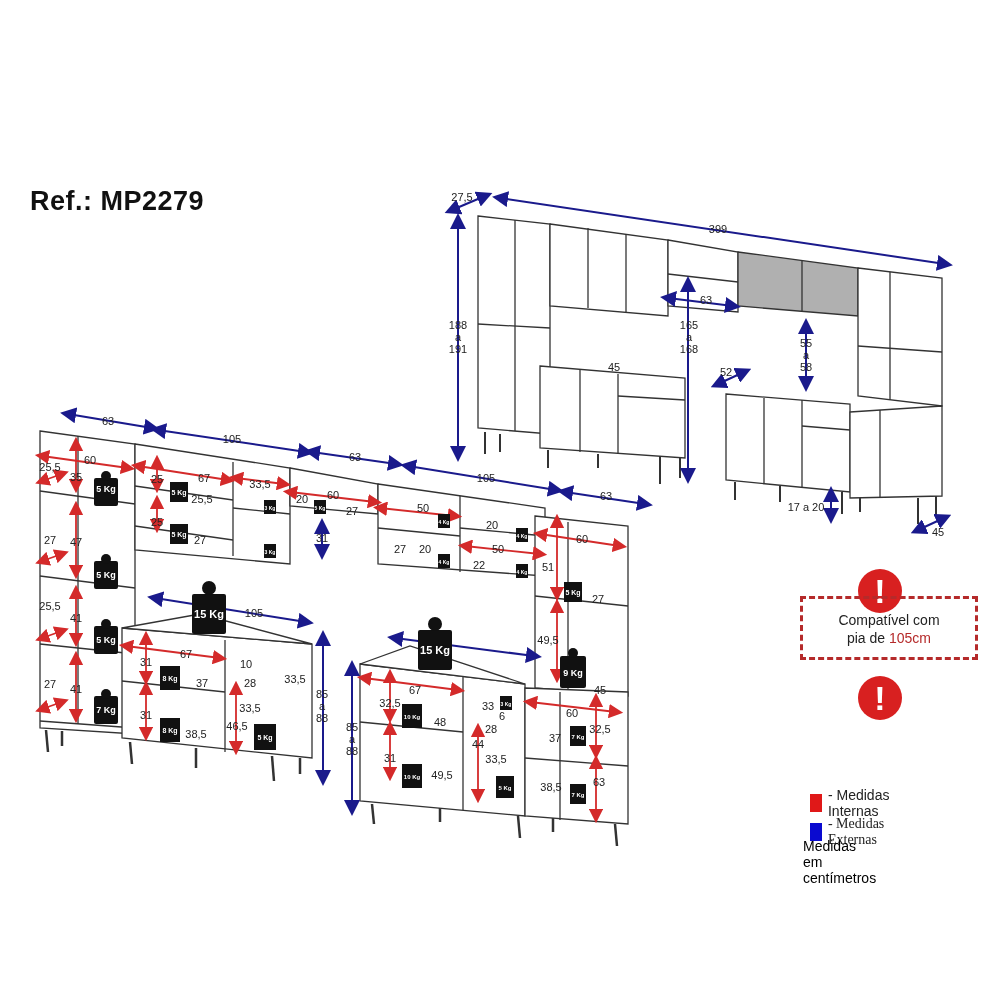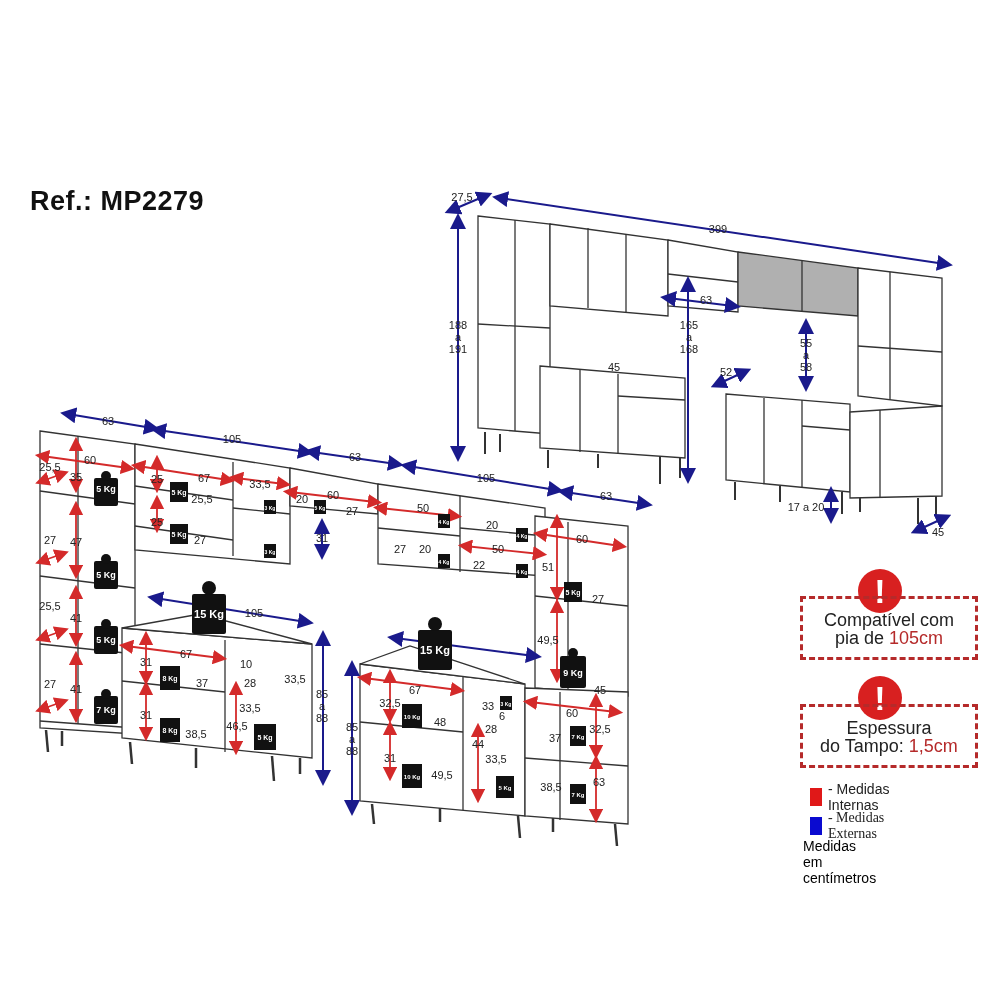--- a/index.html
+++ b/index.html
@@ -1,22 +1,22 @@
 <!DOCTYPE html>
 <html><head>
 <meta charset="utf-8">
 <style>
   html,body{margin:0;padding:0;background:#ffffff;}
   body{width:1000px;height:1000px;position:relative;overflow:hidden;font-family:"Liberation Sans",sans-serif;color:#222;}
   #canvas{position:absolute;left:0;top:16px;width:806px;height:1000px;}
   .title{position:absolute;left:30px;top:170px;font-size:27px;font-weight:bold;color:#111;letter-spacing:0.5px;}
-  .note-box{position:absolute;left:800px;width:178px;height:64px;border:3px dashed #b52a2a;box-sizing:border-box;text-align:center;font-size:18px;line-height:18px;color:#222;padding-top:12px;}
+  .note-box{position:absolute;left:800px;width:178px;height:64px;border:3px dashed #b52a2a;box-sizing:border-box;text-align:center;font-size:14px;line-height:18px;color:#222;padding-top:12px;}
   .note-box .hl{color:#b52a2a;font-weight:normal;}
   .alert-icon{position:absolute;width:44px;height:44px;border-radius:50%;background:#d82020;color:#fff;font-weight:bold;font-size:34px;line-height:44px;text-align:center;}
-  .legend-row{position:absolute;left:810px;font-size:14px;color:#222;display:flex;align-items:center;}
+  .legend-row{position:absolute;left:810px;font-size:14px;color:#222;display:flex;align-items:center;margin-top:6px;}
   .legend-swatch{width:22px;height:18px;margin-right:6px;}
   .units{position:absolute;left:803px;top:822px;font-size:14px;color:#000000;}
 </style>
 </head>
 <body>
 
 <div id="canvas">
 
   <div class="title">Ref.: MP2279</div>
 
@@ -383,24 +383,20 @@
         </g>
     </g>
   </svg>
 
   <div class="alert-icon" style="left:858px;top:553px;">!</div>
   <div class="note-box" style="top:580px;">
     <div>Compatível com</div>
     <div><span>pia de </span><span class="hl">105cm</span></div>
   </div>
   <div class="alert-icon" style="left:858px;top:660px;">!</div>
-  <div class="note-box" style="top:688px;">
-    <div>Espessura</div>
-    <div><span>do Tampo: </span><span class="hl">1,5cm</span></div>
-  </div>
 
   <div class="legend-row" style="top:765px;">
     <span class="legend-swatch" style="background:#e01818;"></span>
     <span>- Medidas Internas</span>
   </div>
   <div class="legend-row" style="top:794px;font-family:Liberation Serif, serif;">
     <span class="legend-swatch" style="background:#0a0ad0;"></span>
     <span>- Medidas Externas</span>
   </div>
   <div class="units">Medidas em centímetros</div>

